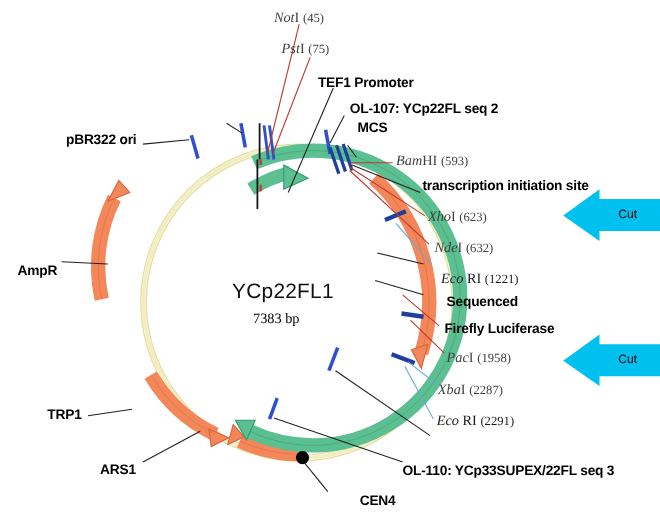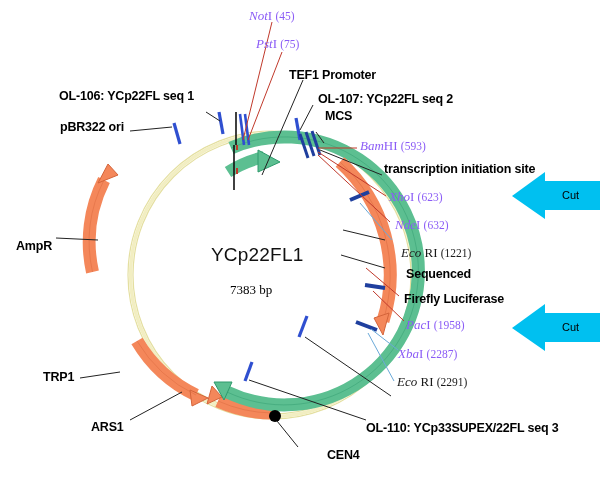--- a/index.html
+++ b/index.html
@@ -8,21 +8,21 @@
   #stage{position:absolute;left:0;top:0;width:600px;height:482px;}
   svg#map{position:absolute;left:0;top:0;width:600px;height:482px;}
 
   .lbl{position:absolute;white-space:nowrap;}
 
   
   .feat{font-family:"Liberation Sans",sans-serif;font-weight:bold;
         font-size:12.5px;color:#000;letter-spacing:-0.2px;}
 
   
-  .enz{font-family:"Liberation Serif",serif;font-size:13px;color:#8b5cf6;}
+  .enz{font-family:"Liberation Serif",serif;font-size:13px;color:#404040;}
   .enz .it{font-style:italic;}
   .enz .num{font-size:11.5px;}
   
   .enz.blk{color:#1a1a1a;}
 
   
   .pname{font-family:"Liberation Sans",sans-serif;font-size:19px;color:#111;
          letter-spacing:.2px;}
   .psize{font-family:"Liberation Serif",serif;font-size:13px;color:#000000;}
 
@@ -171,21 +171,21 @@
     </g>
 
     <g>
       <polygon points="600,181 545,181 545,172 512,196 545,219 545,210 600,210" fill="#00c0f0"></polygon>
     </g>
     <g>
       <polygon points="600,313 545,313 545,304 512,328 545,351 545,342 600,342" fill="#00c0f0"></polygon>
     </g>
   </svg>
 
-  <div class="lbl pname" style="left:211px; top:244px;text-align:right;">YCp22FL1</div>
+  <div class="lbl pname" style="left:211px; top:255px;text-align:right;">YCp22FL1</div>
   <div class="lbl psize" style="left:230px; top:282px;">7383 bp</div>
 
   <div class="lbl enz" style="left:249px; top:8px;">
     <span class="it">Not</span><span>I</span>
     <span class="num">(45)</span>
   </div>
 
   <div class="lbl enz" style="left:256px; top:36px;">
     <span class="it">Pst</span><span>I</span>
     <span class="num">(75)</span>
@@ -219,21 +219,20 @@
   <div class="lbl enz" style="left:398px; top:346px;">
     <span class="it">Xba</span><span>I</span>
     <span class="num">(2287)</span>
   </div>
 
   <div class="lbl enz blk" style="left:397px; top:374px;">
     <span class="it">Eco</span> <span>RI</span>
     <span class="num">(2291)</span>
   </div>
 
-  <div class="lbl feat" style="left:59px; top:89px;">OL-106: YCp22FL seq 1</div>
 
   <div class="lbl feat" style="left:60px; top:120px;">pBR322 ori</div>
 
   <div class="lbl feat" style="left:289px; top:68px;">TEF1 Promoter</div>
 
   <div class="lbl feat" style="left:318px; top:92px;">OL-107: YCp22FL seq 2</div>
 
   <div class="lbl feat" style="left:325px; top:109px;">MCS</div>
 
   <div class="lbl feat" style="left:384px; top:162px;">transcription initiation site</div>

